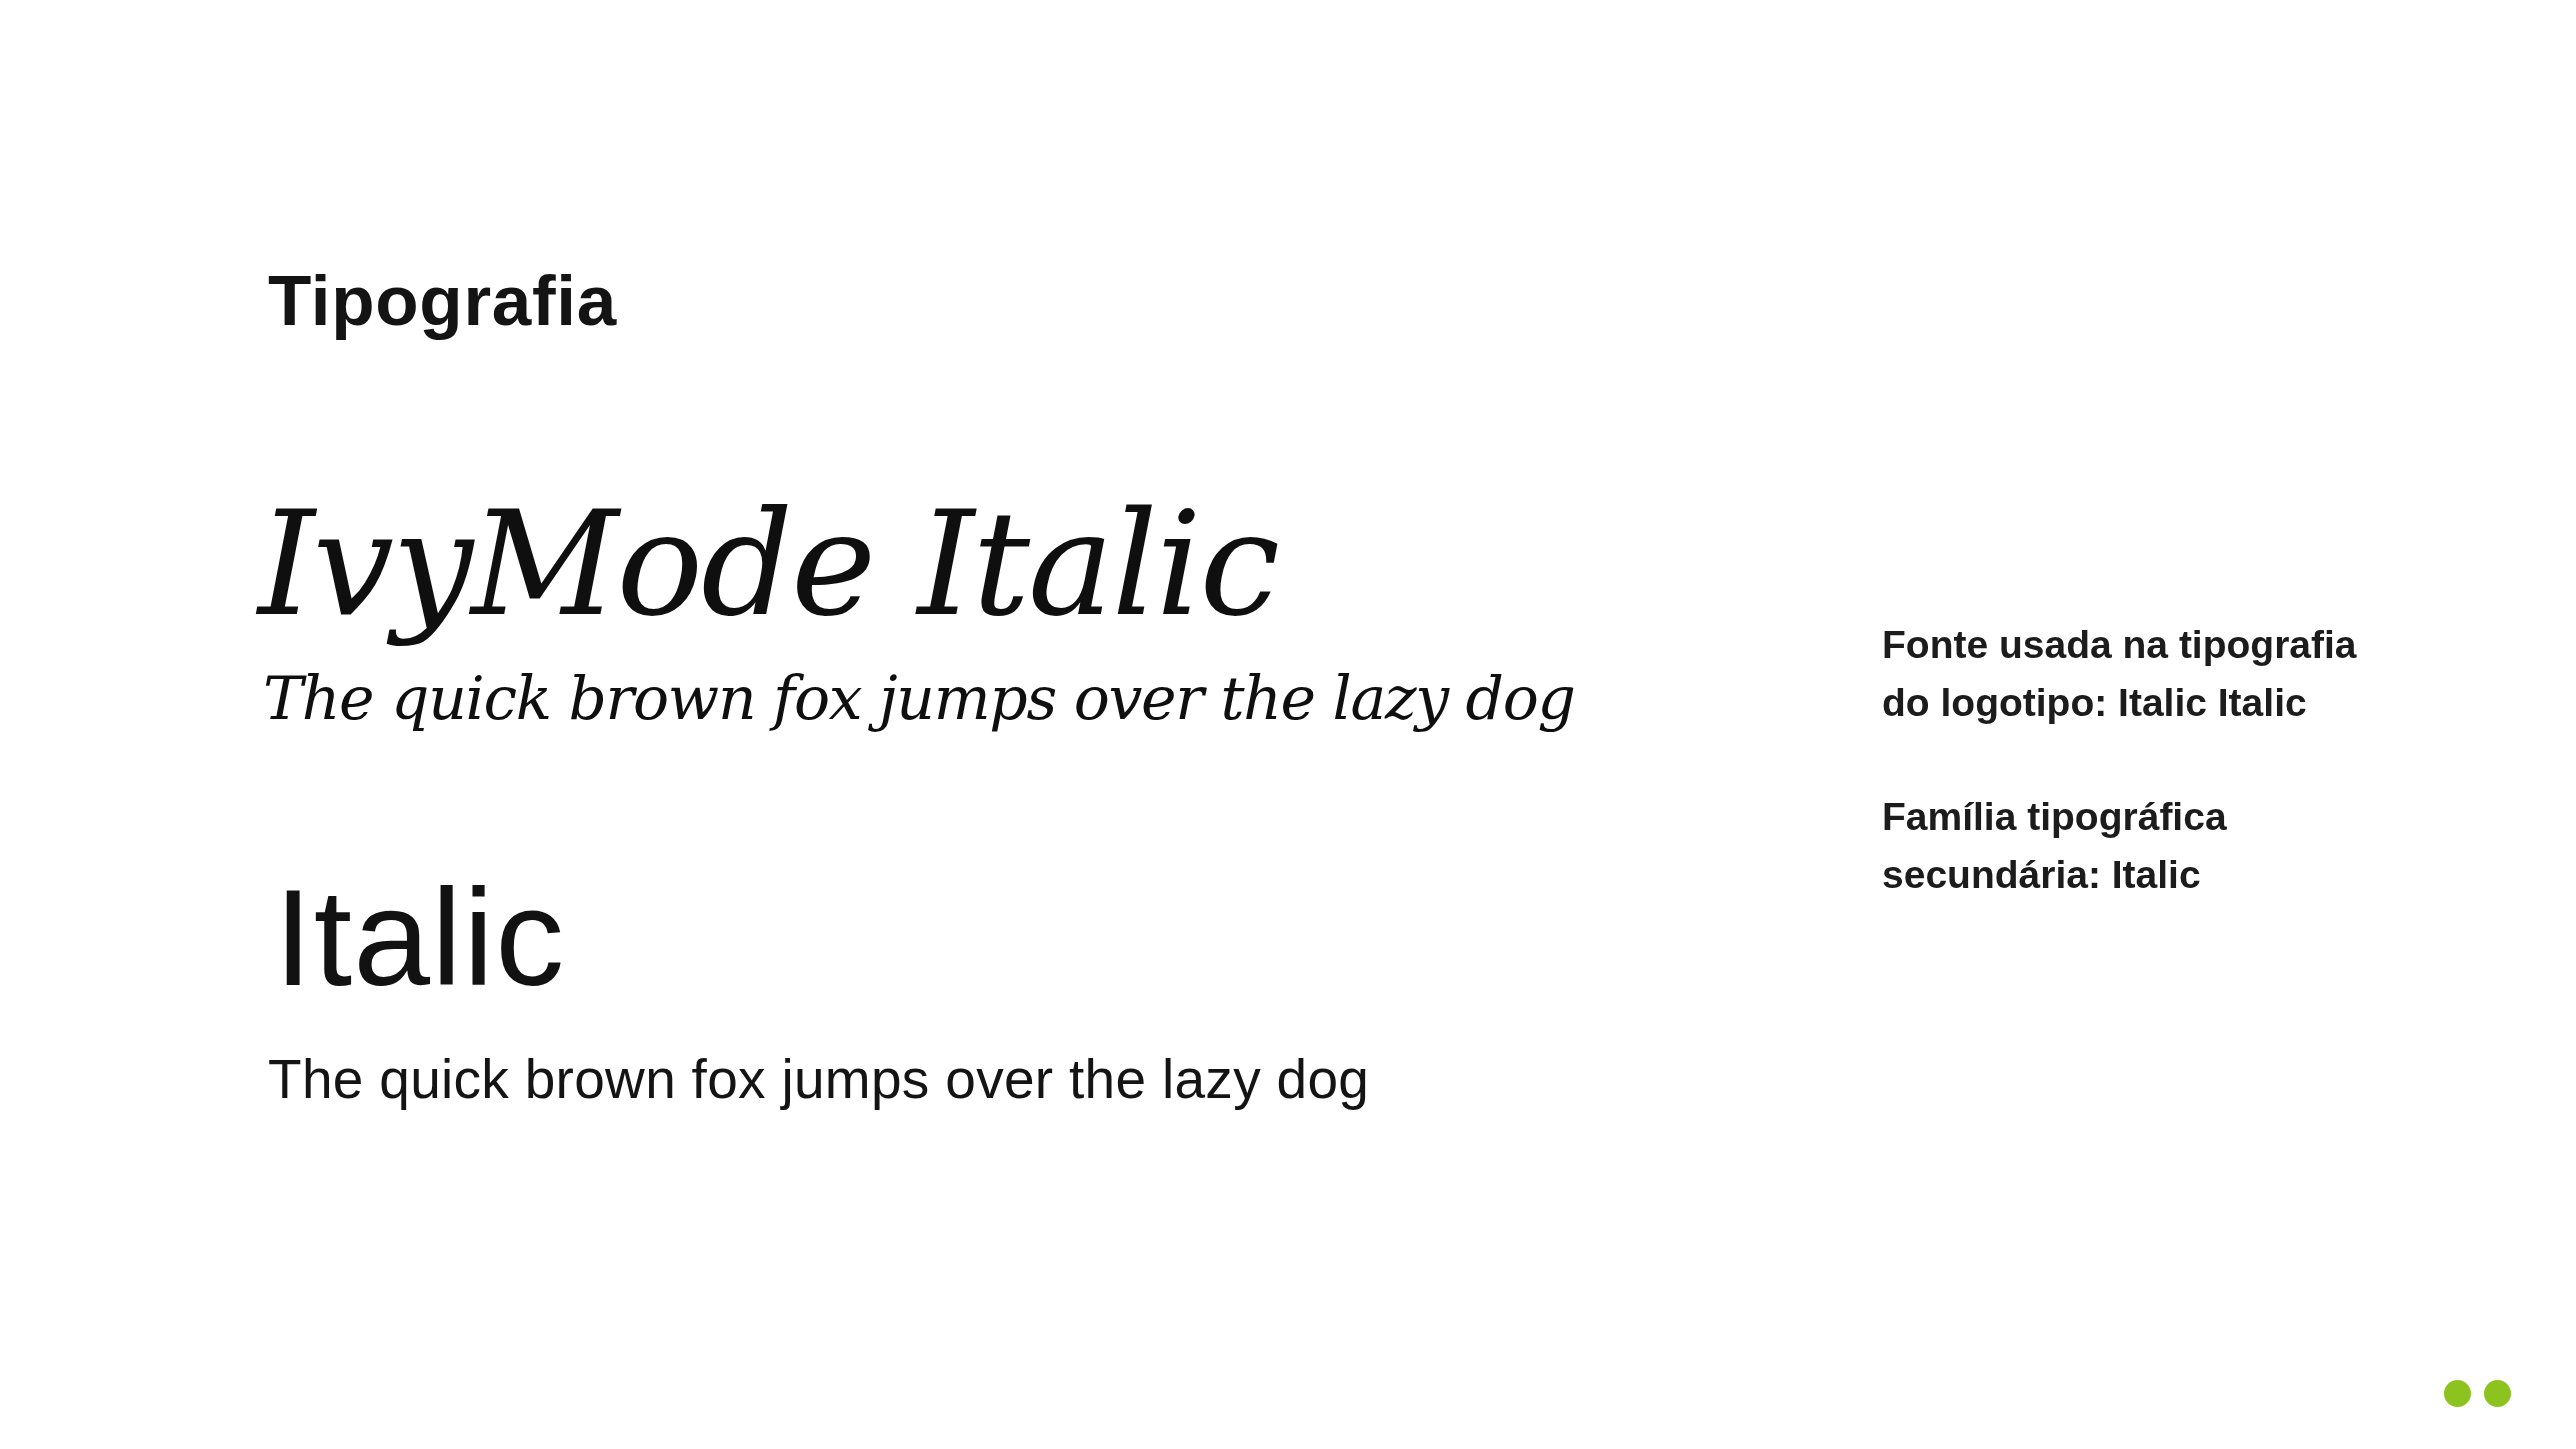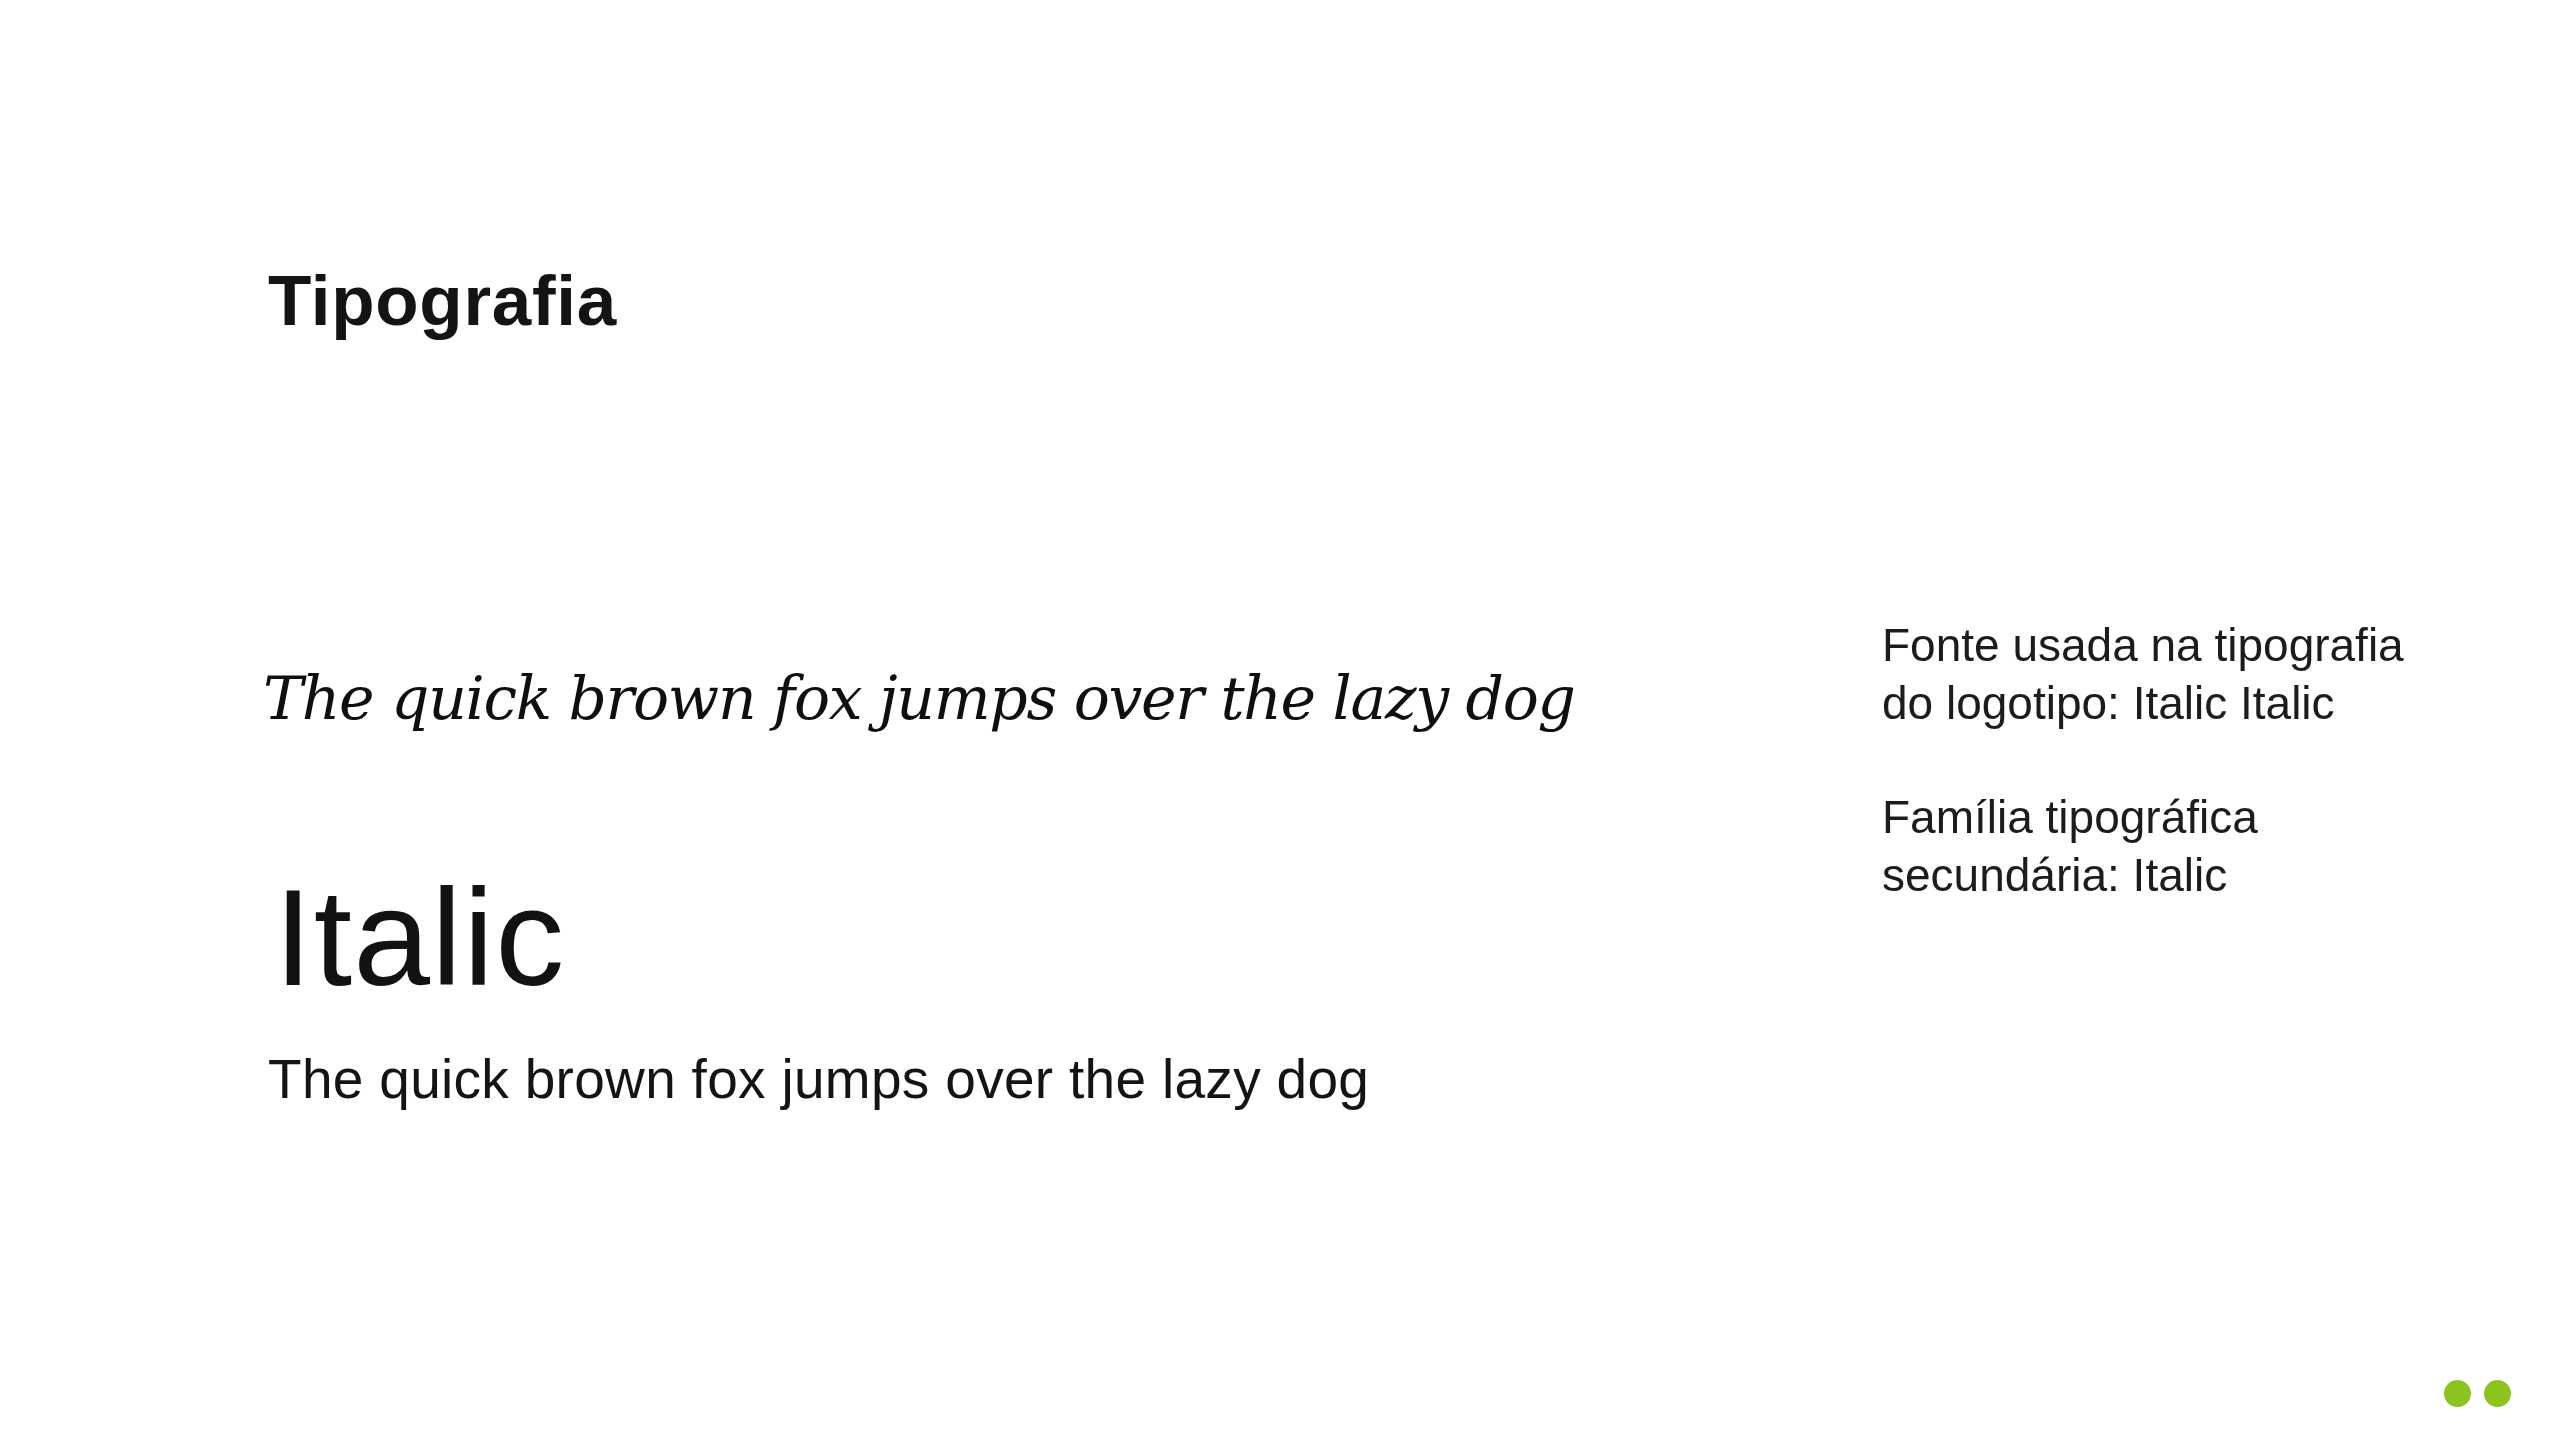--- a/index.html
+++ b/index.html
@@ -75,23 +75,23 @@
     letter-spacing: 0.3px;
     color: #141414;
     white-space: nowrap;
   }
 
   .notes {
     position: absolute;
     left: 1882px;
     top: 616px;
     width: 637px;
-    font-size: 46px;
+    font-size: 39px;
     line-height: 58px;
-    font-weight: 400;
+    font-weight: 700;
     color: #1c1c1c;
   }
   .notes .note + .note { margin-top: 56px; }
   .notes .note-line { display: block; }
 
   .footer-dots {
     position: absolute;
     left: 2444px;
     top: 1380px;
     display: flex;
@@ -104,20 +104,21 @@
     background: #8cc31e;
   }
 </style>
 </head>
 <body>
 
 <div class="slide">
 
   <div class="slide-title">Tipografia</div>
 
+  <div class="specimen-serif-name">IvyMode Italic</div>
 
   <div class="specimen-serif-sample">The quick brown fox jumps over the lazy dog</div>
 
   <div class="specimen-sans-name">Italic</div>
 
   <div class="specimen-sans-sample">The quick brown fox jumps over the lazy dog</div>
 
   <div class="notes">
     <p class="note">
       <span class="note-line">Fonte usada na tipografia</span>

